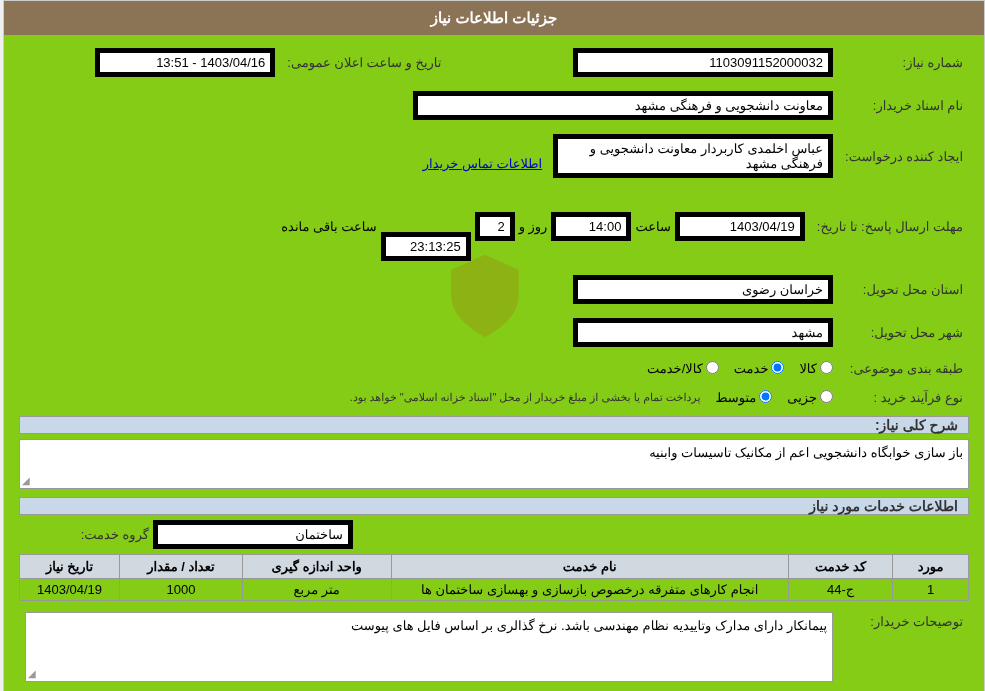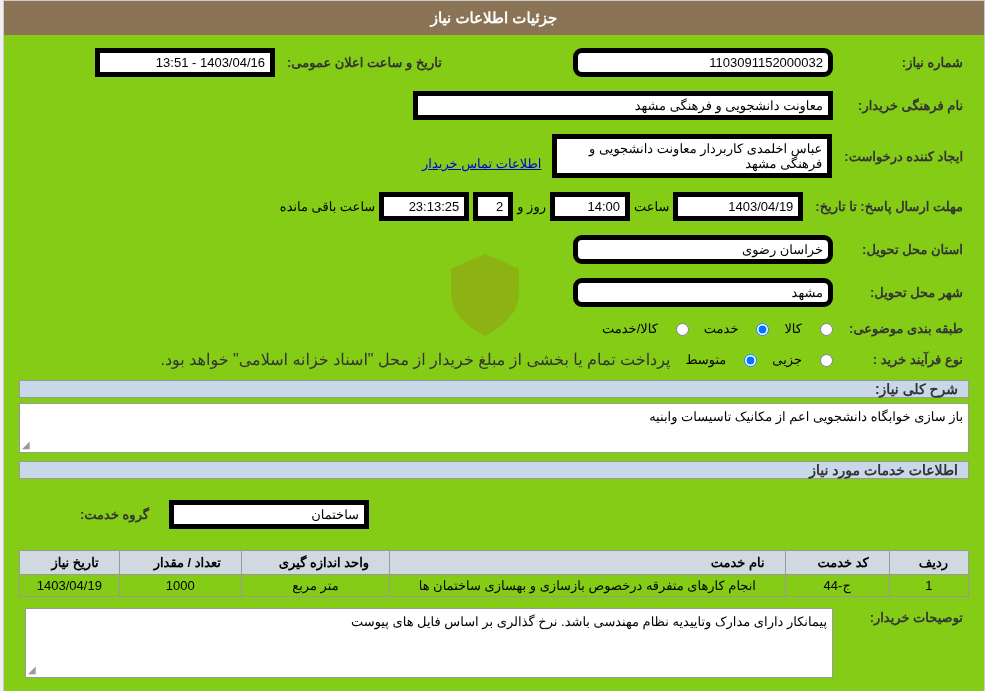--- a/index.html
+++ b/index.html
@@ -30,41 +30,40 @@
       width: 100%;
       border-collapse: collapse;
       margin-bottom: 8px;
     }
     .info-table td {
       padding: 3px 6px;
       vertical-align: middle;
     }
     .label-cell {
       color: #333;
-      font-weight: bold;
+      font-weight: normal;
       white-space: nowrap;
       text-align: right;
       width: 130px;
     }
     .value-cell {
       text-align: right;
     }
     .input-box {
       border: 5px solid #000000;
       background: #fff;
       padding: 2px 5px;
       display: inline-block;
       min-height: 22px;
     }
     .input-wide {
       width: 420px;
     }
     .input-medium {
       width: 260px;
-      border-radius: 9px;
     }
     .input-small {
       width: 130px;
     }
     .input-xsmall {
       width: 80px;
     }
     .link-blue {
       color: #0000cc;
       text-decoration: underline;
@@ -97,45 +96,45 @@
     }
     .services-table {
       width: 100%;
       border-collapse: collapse;
       margin-top: 5px;
     }
     .services-table th {
       background: #d0d8e0;
       border: 1px solid #999;
       padding: 4px 20px;
-      text-align: right;
+      text-align: center;
       font-weight: bold;
     }
     .services-table td {
       border: 1px solid #999;
       padding: 3px 6px;
       text-align: center;
     }
     .group-row {
       display: flex;
       align-items: center;
-      gap: 20px;
-      margin: 21px 0;
+      gap: 4px;
+      margin: 5px 0;
       flex-direction: row-reverse;
     }
     .radio-group {
       display: flex;
       align-items: center;
       gap: 15px;
       direction: rtl;
     }
     .radio-item {
       display: flex;
-      align-items: flex-end;
-      gap: 18px;
+      align-items: flex-start;
+      gap: 3px;
     }
     .comments-box {
       border: 1px solid #999;
       background: #fff;
       width: 100%;
       min-height: 70px;
       padding: 5px;
       text-align: right;
       position: relative;
     }
@@ -205,21 +204,21 @@
         <td class="value-cell">
           <span class="input-box" style="width:180px;">1403/04/16 - 13:51</span>
         </td>
       </tr>
     </tbody>
       </table>
 
     <table class="info-table">
       <tbody>
           <tr>
-        <td class="label-cell">نام فرهنگی خریدار:</td>
+        <td class="label-cell">نام اسناد خریدار:</td>
         <td class="value-cell">
           <span class="input-box input-wide">معاونت دانشجویی و فرهنگی مشهد</span>
         </td>
       </tr>
     </tbody>
       </table>
 
     <table class="info-table">
       <tbody>
           <tr>
@@ -237,21 +236,21 @@
       <tbody>
           <tr>
         <td class="label-cell">مهلت ارسال پاسخ: تا تاریخ:</td>
         <td class="value-cell">
           <span class="date-time-row">
             <span class="input-box input-small">1403/04/19</span>
             <span>ساعت</span>
             <span class="input-box input-xsmall">14:00</span>
             <span>روز و</span>
             <span class="input-box" style="width:40px;">2</span>
-            <span class="input-box" style="width:90px;">23:13:25</span>
+            <span class="input-box" style="width:90px;margin-top:40px;">23:13:25</span>
             <span>ساعت باقی مانده</span>
           </span>
         </td>
       </tr>
     </tbody>
       </table>
 
     <table class="info-table">
       <tbody>
           <tr>
@@ -305,21 +304,21 @@
         <td class="value-cell">
           <span class="radio-group">
             <span class="radio-item">
               <input type="radio" name="noe" style="">
               <span>جزیی</span>
             </span>
             <span class="radio-item">
               <input type="radio" name="noe" checked="" style="">
               <span>متوسط</span>
             </span>
-            <span style="font-size:16px; color:#333;">پرداخت تمام یا بخشی از مبلغ خریدار از محل "اسناد خزانه اسلامی" خواهد بود.</span>
+            <span style="font-size:11px; color:#333;">پرداخت تمام یا بخشی از مبلغ خریدار از محل "اسناد خزانه اسلامی" خواهد بود.</span>
           </span>
         </td>
       </tr>
     </tbody>
       </table>
 
     <div class="section-header">
       <span>شرح کلی نیاز:</span>
     </div>
     <div class="description-box">
@@ -332,21 +331,21 @@
     </div>
 
     <div class="group-row">
       <span class="label-cell">گروه خدمت:</span>
       <span class="input-box" style="width:200px;">ساختمان</span>
     </div>
 
     <table class="services-table">
       <thead>
         <tr>
-          <th><span>ردیف</span></th>
+          <th><span>مورد</span></th>
           <th><span>کد خدمت</span></th>
           <th><span>نام خدمت</span></th>
           <th><span>واحد اندازه گیری</span></th>
           <th><span>تعداد / مقدار</span></th>
           <th><span>تاریخ نیاز</span></th>
         </tr>
       </thead>
       <tbody>
         <tr>
           <td>1</td>

